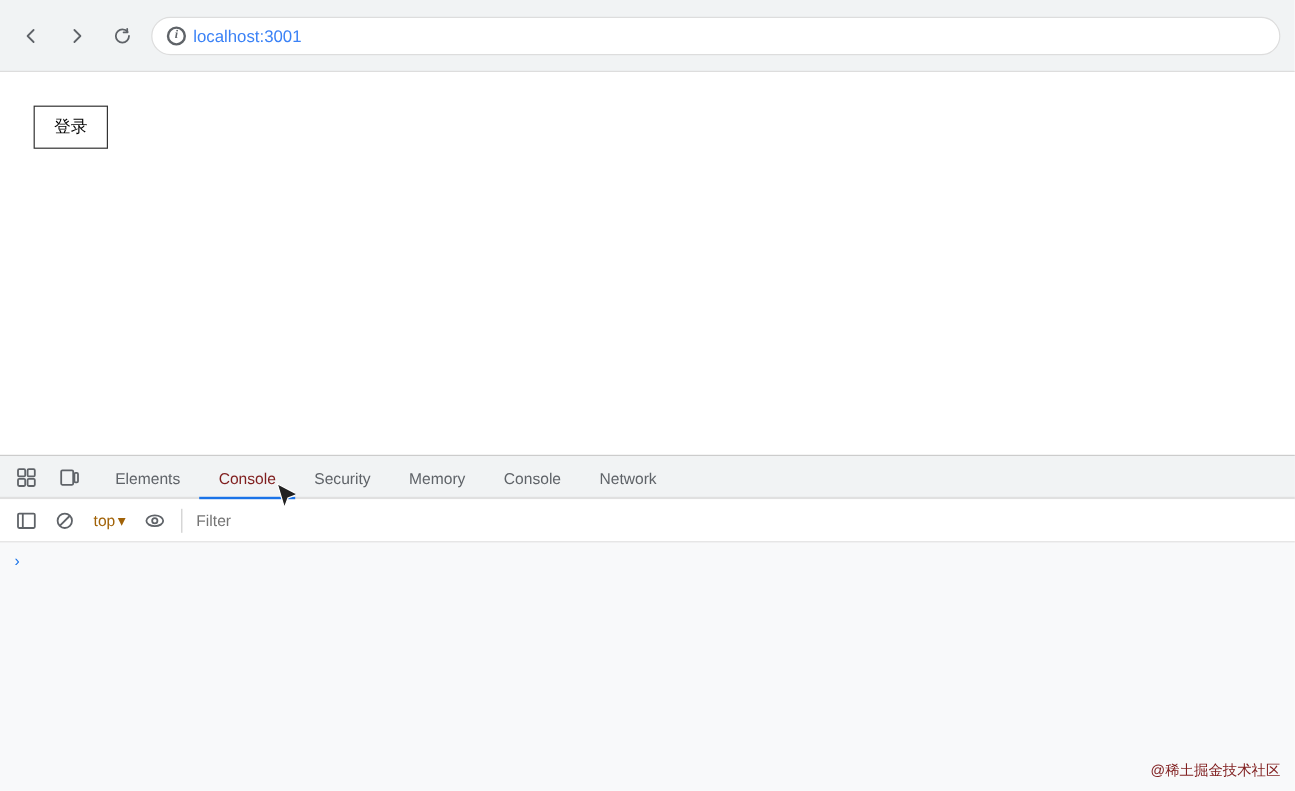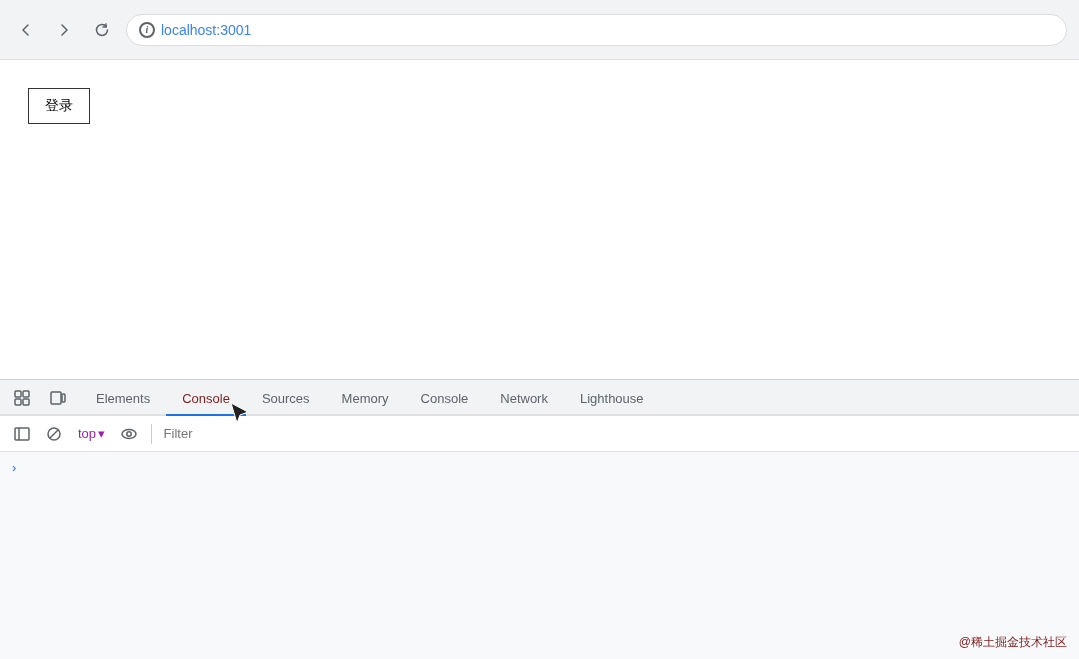--- a/index.html
+++ b/index.html
@@ -129,21 +129,21 @@
       font-size: 16px;
       border: none;
       background: transparent;
     }
     .top-dropdown {
       display: flex;
       align-items: center;
       gap: 2px;
       padding: 2px 6px;
       font-size: 13px;
-      color: #a21caf;
+      color: #a16207;
       cursor: pointer;
       border: none;
       background: transparent;
       border-radius: 3px;
     }
     .divider-v {
       width: 1px;
       height: 20px;
       background: #ccc;
       margin: 0 4px;
@@ -235,25 +235,24 @@
       <div class="dt-icon-btn">
         <svg width="18" height="18" viewBox="0 0 18 18" fill="none">
           <rect x="2" y="3" width="10" height="12" rx="1" stroke="#5f6368" stroke-width="1.5" fill="none"></rect>
           <rect x="13" y="5" width="3" height="8" rx="1" stroke="#5f6368" stroke-width="1.5" fill="none"></rect>
         </svg>
       </div>
     </div>
 
     <div class="dt-tab">Elements</div>
     <div class="dt-tab active">Console</div>
-    <div class="dt-tab">Sources</div>
+    <div class="dt-tab">Security</div>
     <div class="dt-tab">Memory</div>
     <div class="dt-tab">Console</div>
     <div class="dt-tab">Network</div>
-    <div class="dt-tab">Lighthouse</div>
   </div>
 
   <div class="console-toolbar">
     <button class="console-btn">
       <svg width="16" height="16" viewBox="0 0 16 16" fill="none">
         <rect x="1" y="2" width="14" height="12" rx="1" stroke="#5f6368" stroke-width="1.5" fill="none"></rect>
         <line x1="5" y1="2" x2="5" y2="14" stroke="#5f6368" stroke-width="1.5"></line>
       </svg>
     </button>
     <button class="console-btn">

